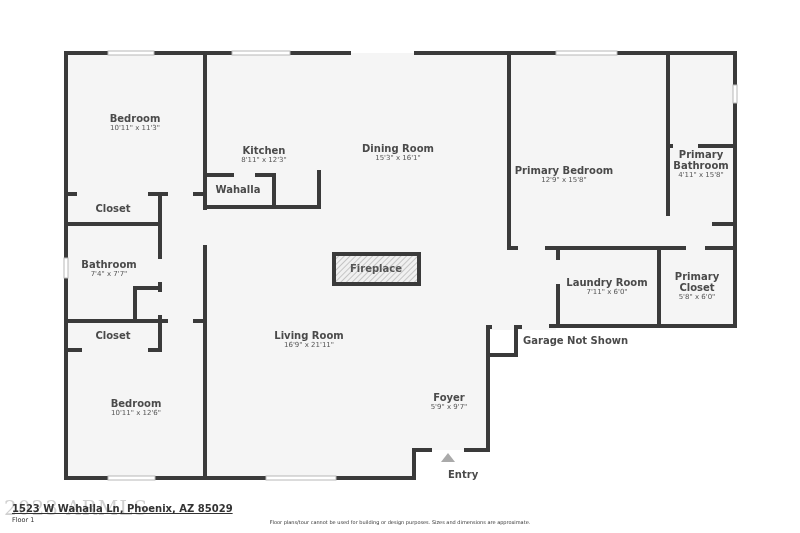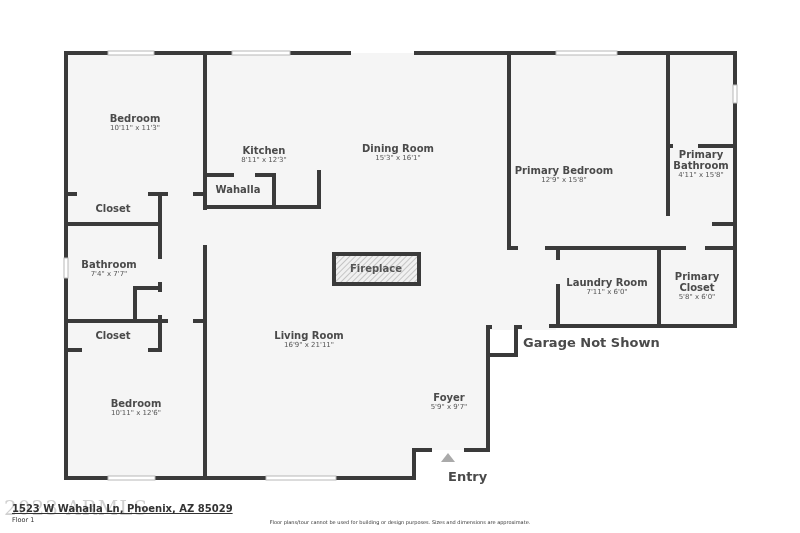--- a/index.html
+++ b/index.html
@@ -1,21 +1,21 @@
 <!DOCTYPE html>
 <html><head>
 <meta charset="utf-8">
 <style>
   html, body { margin: 0; padding: 0; background: #ffffff; }
   body { width: 800px; height: 533px; position: relative; overflow: hidden; font-family: "DejaVu Sans", sans-serif; }
   svg { position: absolute; left: 0; top: 0; }
   .lbl { position: absolute; text-align: center; color: #4a4a4a; transform: translateX(-50%); white-space: nowrap; }
   .lbl .name { font-weight: bold; font-size: 10px; line-height: 11px; display: block; }
   .lbl .dim { font-size: 7px; line-height: 9px; display: block; color: #555; }
-  .solo { position: absolute; font-weight: bold; font-size: 13px; color: #4a4a4a; white-space: nowrap; }
+  .solo { position: absolute; font-weight: bold; font-size: 10px; color: #4a4a4a; white-space: nowrap; }
   .footer-addr { position: absolute; left: 12px; top: 503px; font-size: 10px; color: #333; font-weight: bold; text-decoration: underline; }
   .footer-floor { position: absolute; left: 12px; top: 516px; font-size: 6.5px; color: #333; font-weight: normal; }
   .footer-note { position: absolute; left: 400px; top: 519px; transform: translateX(-50%); font-size: 5px; color: #333; white-space: nowrap; }
   .watermark { position: absolute; left: 4px; top: 496px; font-size: 20px; color: rgba(120,120,120,0.35); font-family: "DejaVu Serif", serif; letter-spacing: 1px; }
 </style>
 </head>
 <body>
 
 <svg width="800" height="533" viewBox="0 0 800 533">
   <defs>

